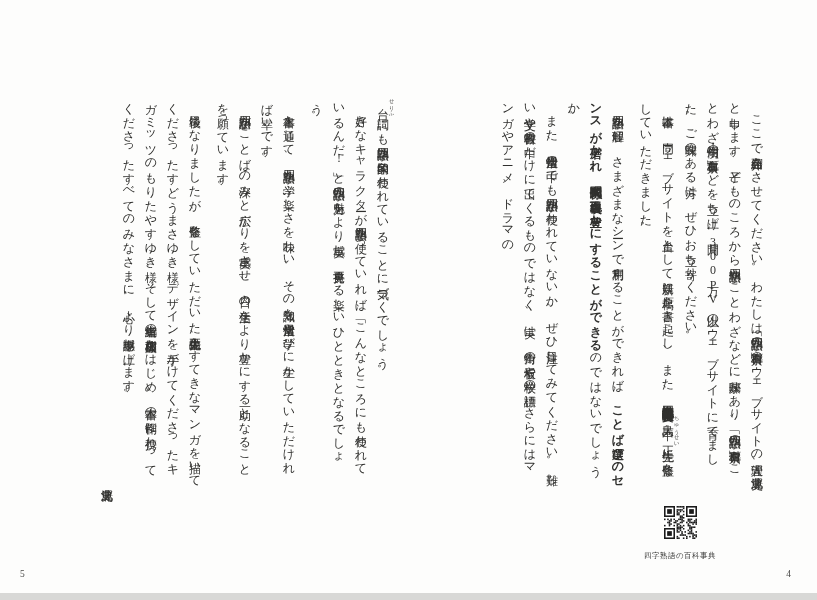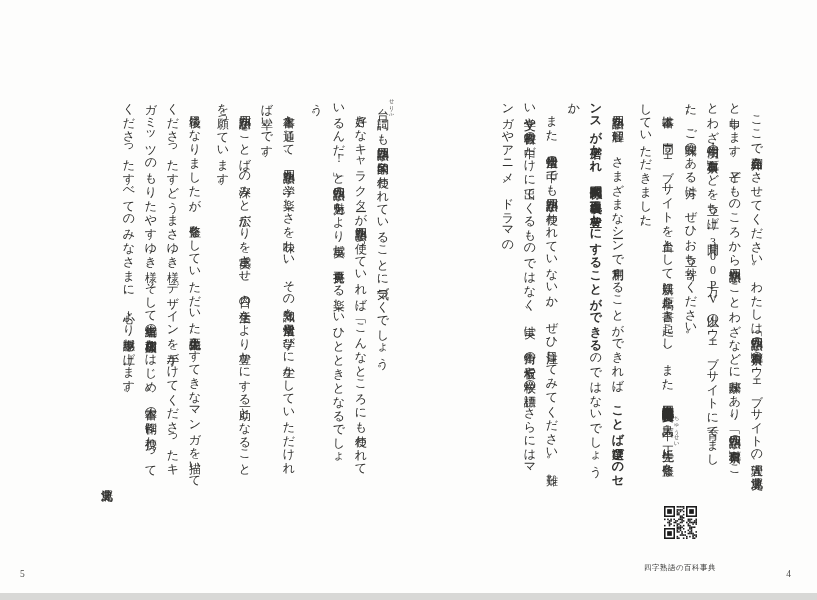--- a/index.html
+++ b/index.html
@@ -52,21 +52,21 @@
     top: 506px;
     width: 96px;
     text-align: center;
   }
   .qr-svg {
     display: inline-block;
     width: 33px;
     height: 33px;
   }
   .qr-caption {
-    margin-top: 20px;
+    margin-top: 8px;
     font-family: "Liberation Sans", "DejaVu Sans", sans-serif;
     font-size: 7.5px;
     letter-spacing: 0.5px;
     color: #3a3a38;
   }
   .pagenum {
     position: absolute;
     bottom: 21px;
     font-size: 9.5px;
     color: #4a4a48;

